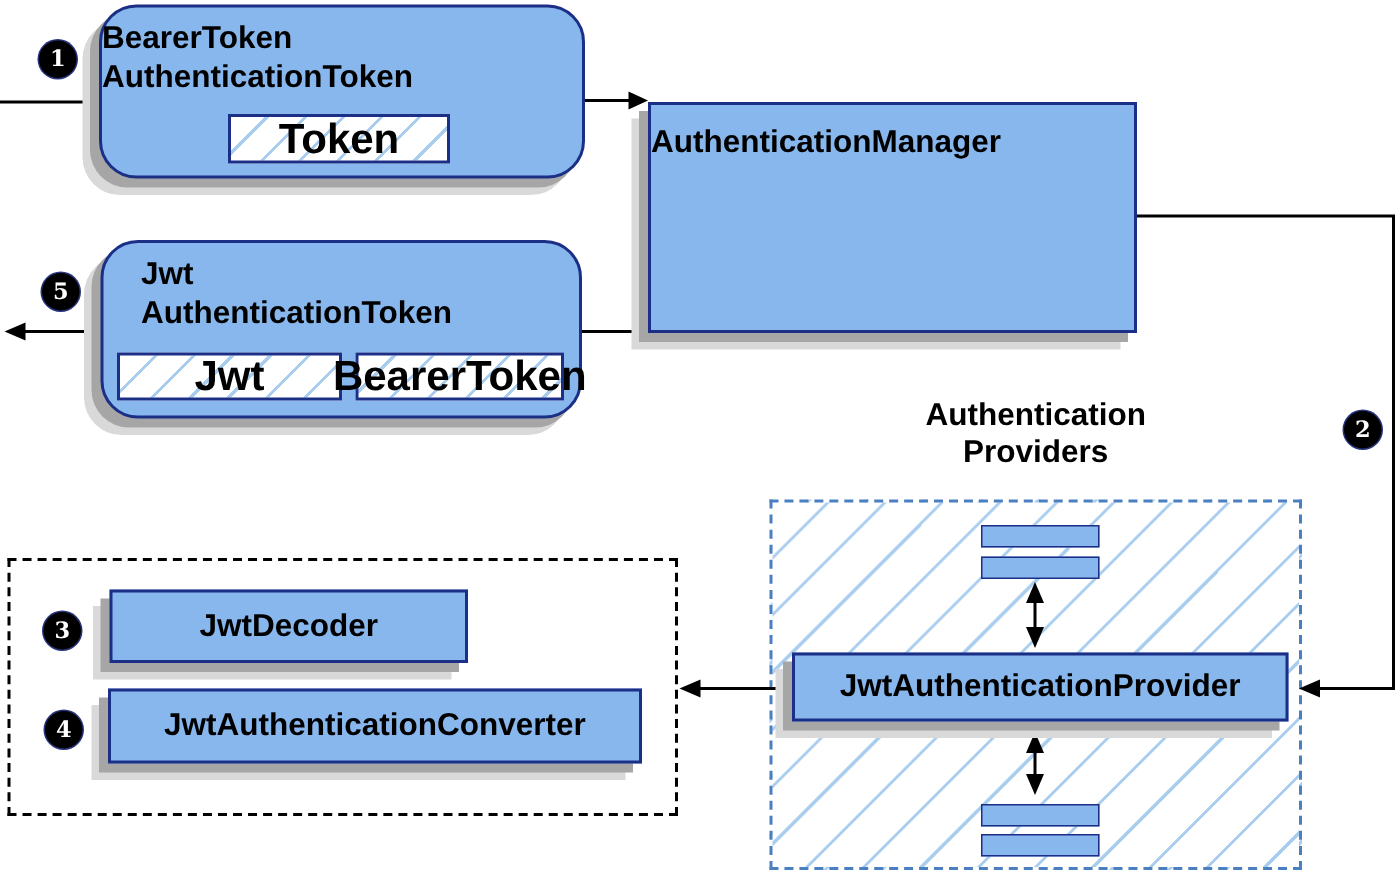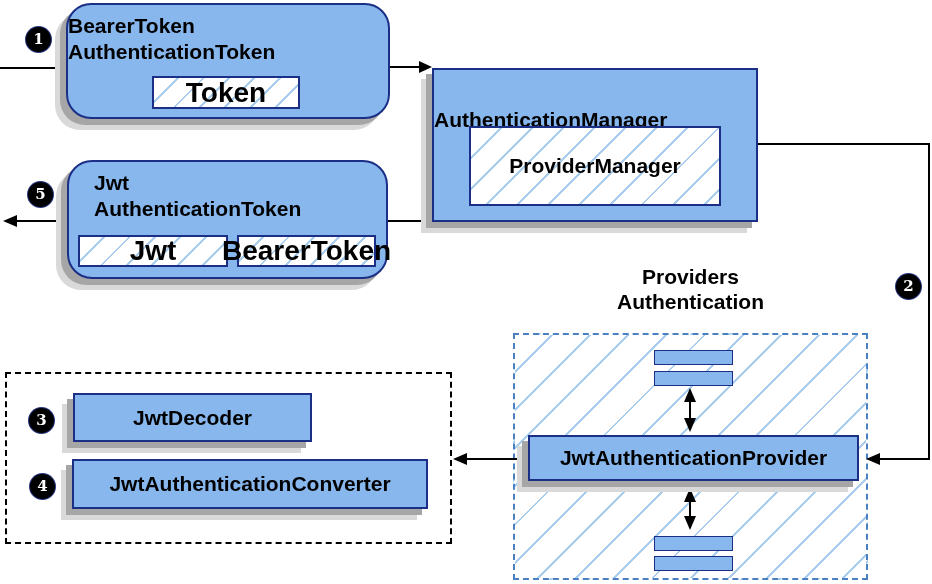--- a/index.html
+++ b/index.html
@@ -19,21 +19,21 @@
     font-family:"Liberation Sans","DejaVu Sans",sans-serif; color:#000; overflow:hidden;
   }
   .node {
     position:absolute; background:var(--node-fill);
     border:2px solid var(--node-border); box-sizing:border-box; z-index:3;
   }
   .rounded { border-radius:25px; }
   .shadow { box-shadow:-6px 6px 0 var(--shadow-dark), -11px 11px 0 var(--shadow-light); }
   .box-title { font-weight:bold; font-size:21px; line-height:26px; text-align:left; }
   .pt8  { padding-top:8px; }
-  .pt20 { padding-top:37px; }
+  .pt20 { padding-top:12px; }
   .chip {
     position:absolute; box-sizing:border-box;
     background:repeating-linear-gradient(135deg, rgba(255,255,255,0) 0px, rgba(255,255,255,0) 16px, var(--hatch) 16px, var(--hatch) 18px), #fff;
     border:2px solid var(--node-border);
     display:flex; align-items:center; justify-content:center;
     font-weight:bold; font-size:28px;
   }
   .chip.wide {
     background:repeating-linear-gradient(135deg, rgba(255,255,255,0) 0px, rgba(255,255,255,0) 20px, var(--hatch) 20px, var(--hatch) 22px), #fff;
     font-size:21px;
@@ -112,26 +112,25 @@
     <div class="box-title pt8">
       <div>Jwt</div>
       <div>AuthenticationToken</div>
     </div>
     <div class="chip" style="left:9px; top:73px; width:150px; height:32px;">Jwt</div>
     <div class="chip" style="left:168px; top:73px; width:139px; height:32px;">BearerToken</div>
   </div>
 
   <div class="node shadow" style="left:432px; top:68px; width:326px; height:154px;">
     <div class="box-title pt20">AuthenticationManager</div>
-    <div class="chip wide" style="left:35px; top:56px; width:252px; height:80px;">ProviderManager</div>
   </div>
 
   <div class="heading" style="left:513px; top:264px; width:355px;">
+    <div>Authentication</div>
     <div>Providers</div>
-    <div>Authentication</div>
   </div>
 
   <div class="providers-container" style="left:513px; top:333px; width:355px; height:247px;">
     <div class="bar" style="left:139px; top:15px;"></div>
     <div class="bar" style="left:139px; top:36px;"></div>
     <div class="bar" style="left:139px; top:201px;"></div>
     <div class="bar" style="left:139px; top:221px;"></div>
   </div>
 
   <div class="node shadow flexcenter" style="left:528px; top:435px; width:331px; height:46px;">JwtAuthenticationProvider</div>

